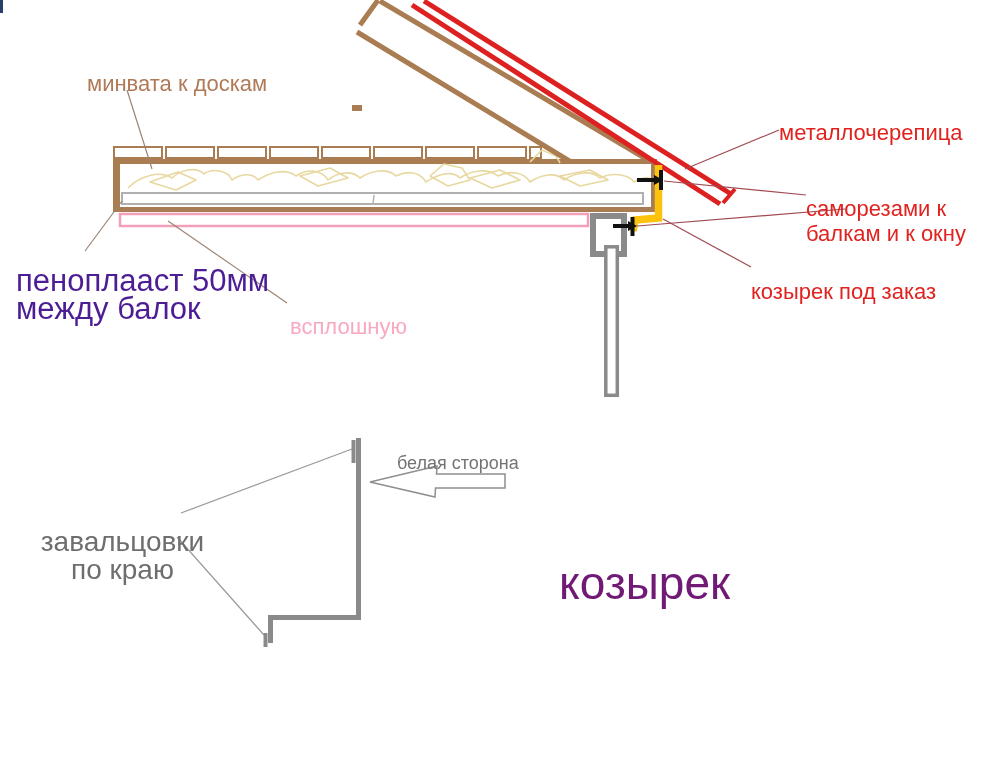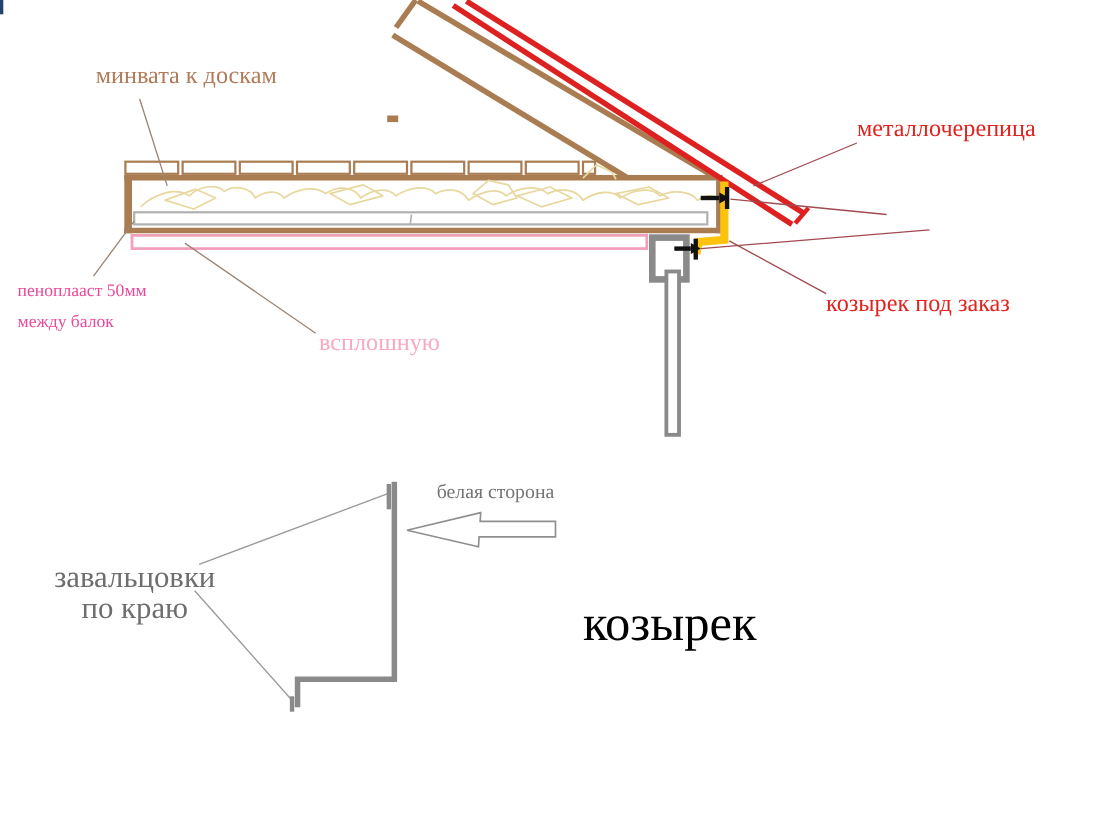--- a/index.html
+++ b/index.html
@@ -8,32 +8,33 @@
     width:1000px; height:758px;
     background:#ffffff;
     overflow:hidden;
     font-family:"Liberation Sans", sans-serif;
   }
   #drawing { position:absolute; left:0; top:0; }
   .lbl {
     position:absolute;
     white-space:nowrap;
     line-height:1.15;
-    font-family:Liberation Serif, serif;
+    font-family:Liberation Sans, sans-serif;
+    margin-top:16px;
   }
   .lbl-brown   { left:87px;  top:55px;  font-size:22px; color:#b07a57; }
   .lbl-metal   { left:779px; top:104px; font-size:22px; color:#e0231f; }
   .lbl-samorez { left:806px; top:180px; font-size:22px; color:#e0231f; line-height:25px; }
   .lbl-zakaz   { left:751px; top:263px; font-size:22px; color:#e0231f; }
-  .lbl-penoplast { left:16px; top:251px; font-size:16px; color:#ec4899; line-height:28px; }
+  .lbl-penoplast { left:16px; top:251px; font-size:31px; color:#4c1d95; line-height:28px; }
   .lbl-epps    { left:290px; top:298px; font-size:22px; color:#f8a9c0; line-height:25px; }
   .lbl-belaya  { left:397px; top:437px; font-size:18px; color:#737373; }
   .lbl-zaval   { left:40px;  top:512px; width:165px; text-align:center;
                  font-size:28px; color:#6e6e6e; line-height:28px; }
-  .lbl-kozyrek { left:530px; top:541px; font-size:46px; color:#000000; }
+  .lbl-kozyrek { left:559px; top:541px; font-size:46px; color:#701a75; }
 </style>
 </head>
 <body>
 
 <div id="canvas">
 
   <svg id="drawing" width="1000" height="758" viewBox="0 0 1000 758">
 
     <rect x="0" y="0" width="3" height="13" fill="#24416b"></rect>
 
@@ -125,20 +126,24 @@
     <line x1="353.5" y1="440" x2="353.5" y2="463" stroke="#8a8a8a" stroke-width="4"></line>
     <line x1="265.5" y1="633" x2="265.5" y2="647" stroke="#8a8a8a" stroke-width="4"></line>
 
     <polygon points="370,482 437,466 436.5,474 505,474 505,488 435.5,488 435,497" fill="#ffffff" stroke="#8f8f8f" stroke-width="1.5"></polygon>
   </svg>
 
   <div class="lbl lbl-brown">минвата к доскам</div>
 
   <div class="lbl lbl-metal">металлочерепица</div>
 
+  <div class="lbl lbl-samorez">
+    <div>саморезами к</div>
+    <div>балкам и к окну</div>
+  </div>
 
   <div class="lbl lbl-zakaz">козырек под заказ</div>
 
   <div class="lbl lbl-penoplast">
     <div>пеноплааст 50мм</div>
     <div>между балок</div>
   </div>
 
   <div class="lbl lbl-epps">
     <div>всплошную</div>

